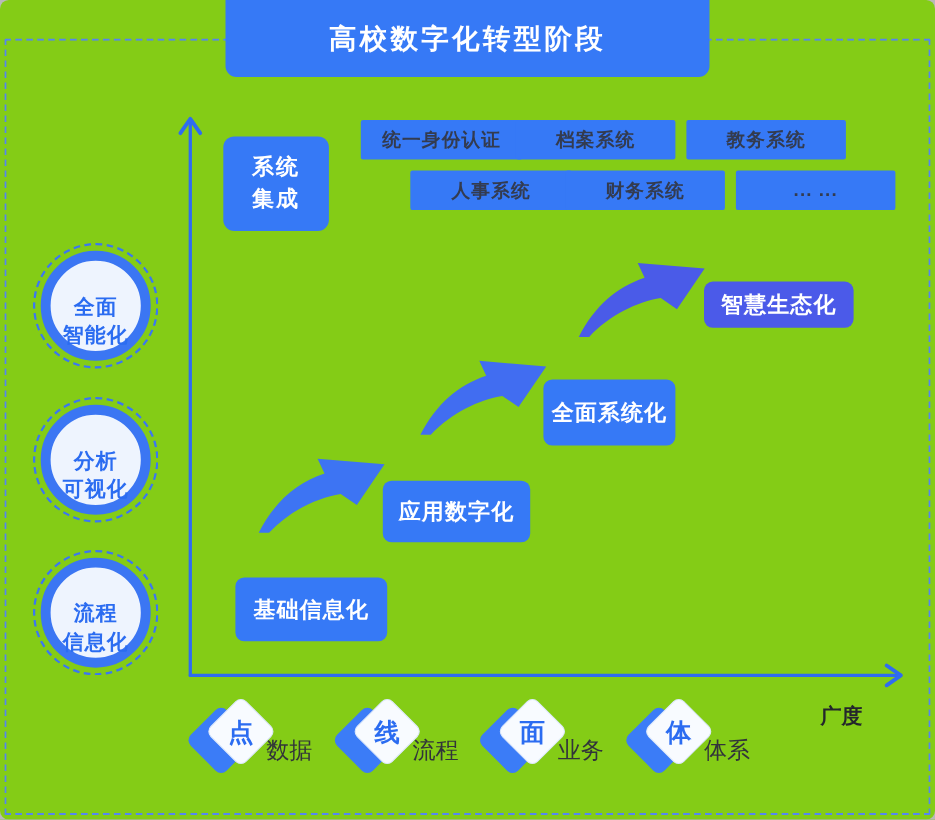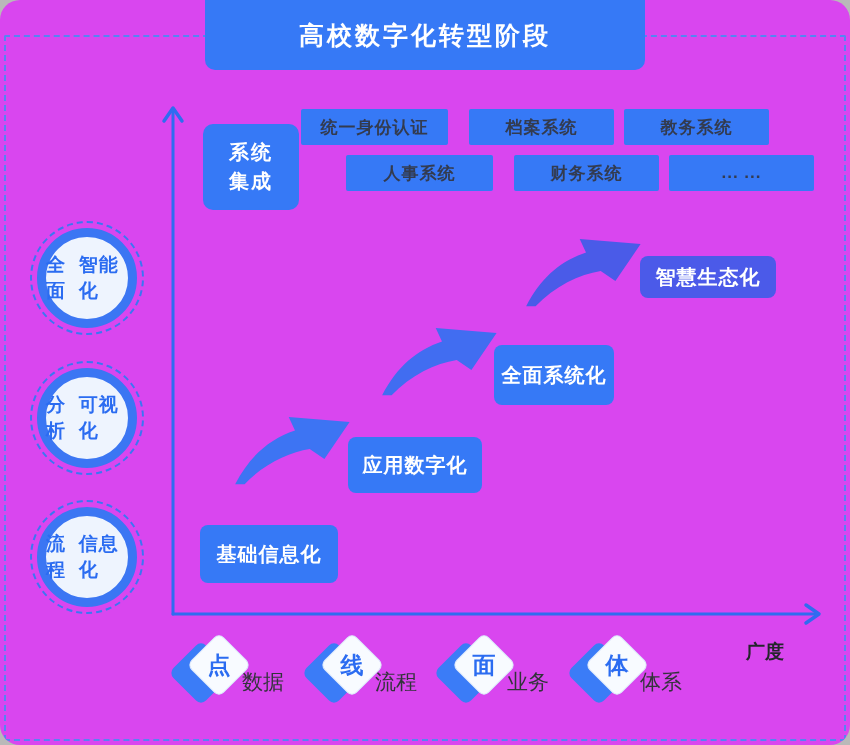--- a/index.html
+++ b/index.html
@@ -1,19 +1,19 @@
 <!DOCTYPE html>
 <html><head>
 <meta charset="utf-8">
 <style>
   * { margin:0; padding:0; box-sizing:border-box; }
   html,body { background:#b9b9b9; font-family:"Liberation Sans","DejaVu Sans",sans-serif; }
   #stage-root{
-    position:relative; width:850px; height:745px; background:#d946ef;
-    border-radius:20px; overflow:hidden;
+    position:relative; width:850px; height:745px; background:#84cc16;
+    border-radius:8px; overflow:hidden;
   }
   
   .dashed-frame{
     position:absolute; inset:35px 4px 4px 4px;
     border:2px dashed #5585F2; border-radius:2px;
   }
   
   .title-bar{
     position:absolute; left:205px; top:0; width:440px; height:70px;
     background:#3679F6; border-radius:0 0 10px 10px; z-index:5;
@@ -35,40 +35,40 @@
     background:#3679F6; border-radius:10px;
     display:flex; flex-direction:column; align-items:center; justify-content:center;
     color:#ffffff; font-size:20px; font-weight:bold; line-height:29px; letter-spacing:2px;margin-top:16px;
   }
   .sys-box{
     position:absolute; height:36px; background:#3679F6; border-radius:2px;
     display:flex; align-items:center; justify-content:center;
     color:#333B4F; font-size:17px; font-weight:bold; letter-spacing:1px;
   }
   .sys-r1{ top:109px; } .sys-r2{ top:155px;margin-left:45px; }
-  .sys-c1{ left:301px; width:147px; } .sys-c2{ left:469px; width:145px; } .sys-c3{ left:624px; width:145px; }
+  .sys-c1{ left:328px; width:147px; } .sys-c2{ left:469px; width:145px; } .sys-c3{ left:624px; width:145px; }
   
   .level-circle{
     position:absolute; left:30px; width:114px; height:114px;
     border:2px dashed #3B76F3; border-radius:50%;
   }
   .level-circle .ring{
     position:absolute; inset:5px; border-radius:50%;
     border:9px solid #3B76F3; background:#EEF4FE;
-    display:flex; flex-direction:row; align-items:center; justify-content:flex-end;
+    display:flex; flex-direction:column; align-items:center; justify-content:flex-end;
     color:#2B6CF1; font-size:19px; font-weight:bold; line-height:26px; letter-spacing:1px;
   }
   .circle-1{ top:221px; } .circle-2{ top:361px; } .circle-3{ top:500px; }
   
   .stage-box{
     position:absolute; background:#3679F6; border-radius:8px;
     display:flex; align-items:center; justify-content:center;
     color:#ffffff; font-size:20px; font-weight:bold; letter-spacing:1px;
   }
-  .stage-1{ left:200px; top:525px; width:138px; height:58px; }
+  .stage-1{ left:214px; top:525px; width:138px; height:58px; }
   .stage-2{ left:348px; top:437px; width:134px; height:56px; }
   .stage-3{ left:494px; top:345px; width:120px; height:60px; }
   .stage-4{ left:640px; top:256px; width:136px; height:42px; background:#4B5AE9; }
   
   .swoosh{ position:absolute; width:126px; height:74px; }
   .swoosh-1{ left:232px; top:412px; }
   .swoosh-2{ left:379px; top:323px; }
   .swoosh-3{ left:523px; top:234px; }
   
   .breadth-item{ position:absolute; top:628px; width:160px; height:92px; }

